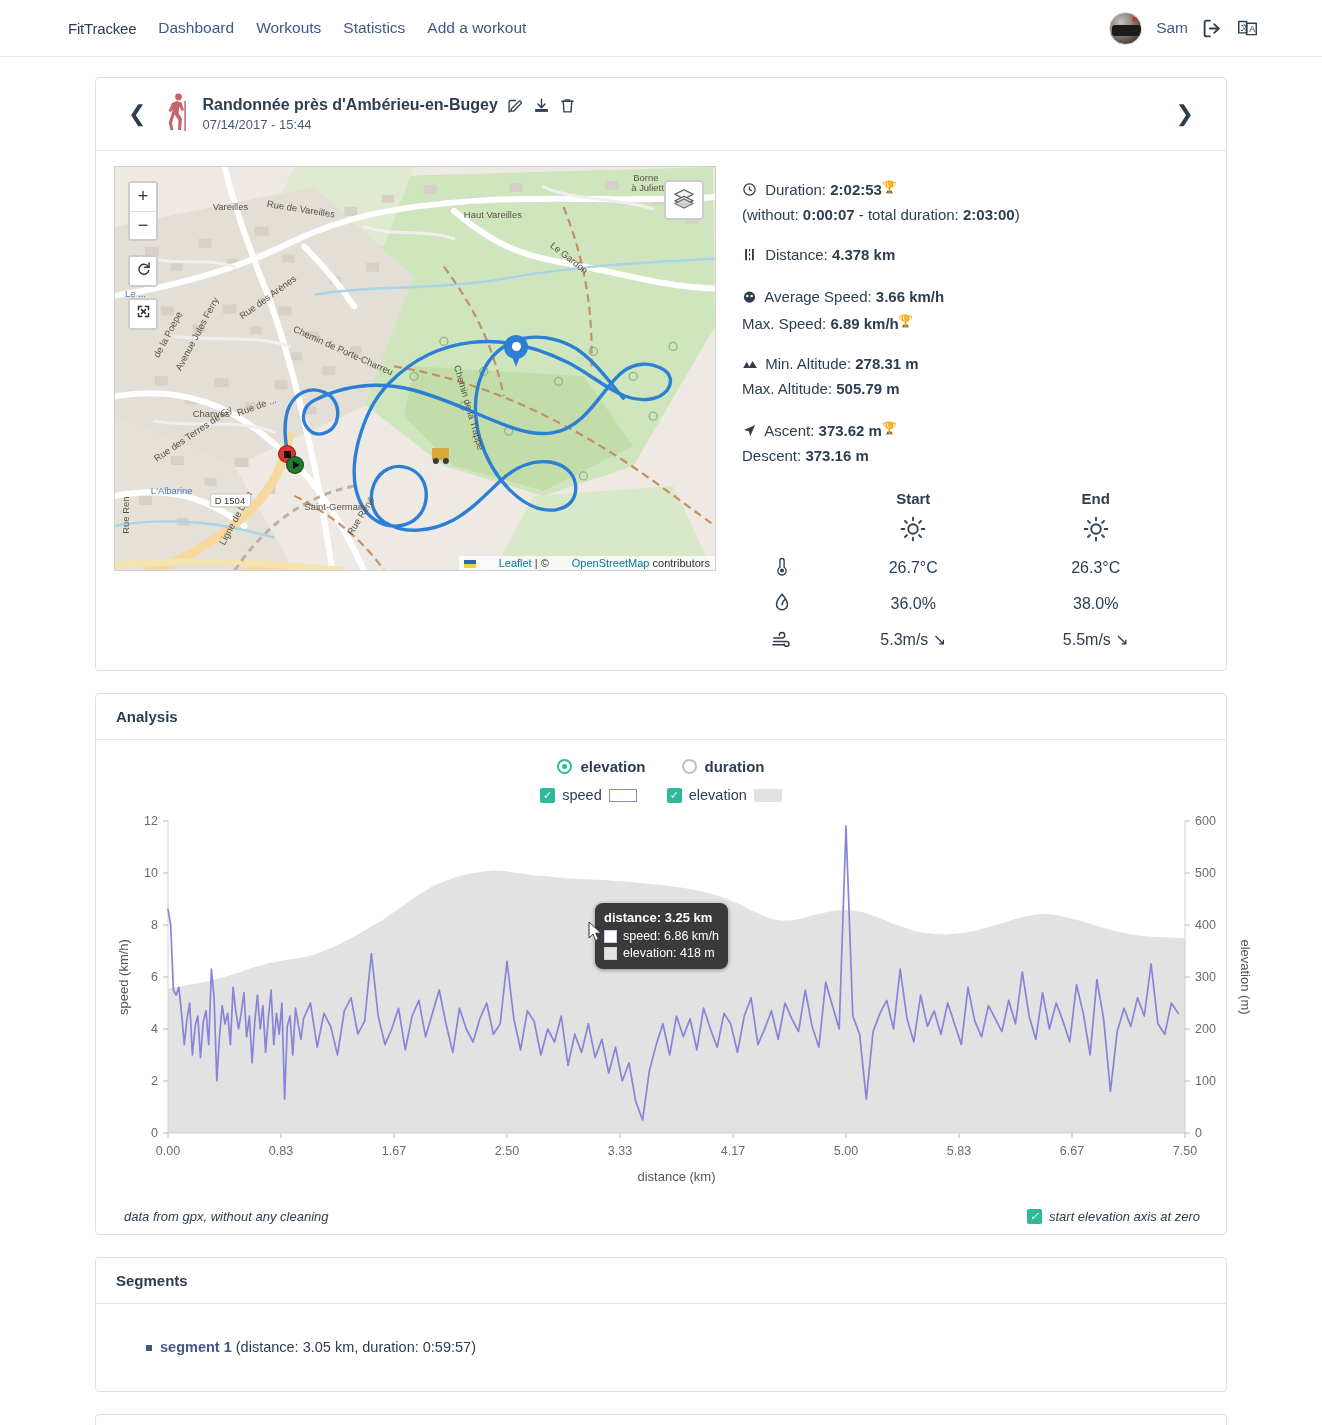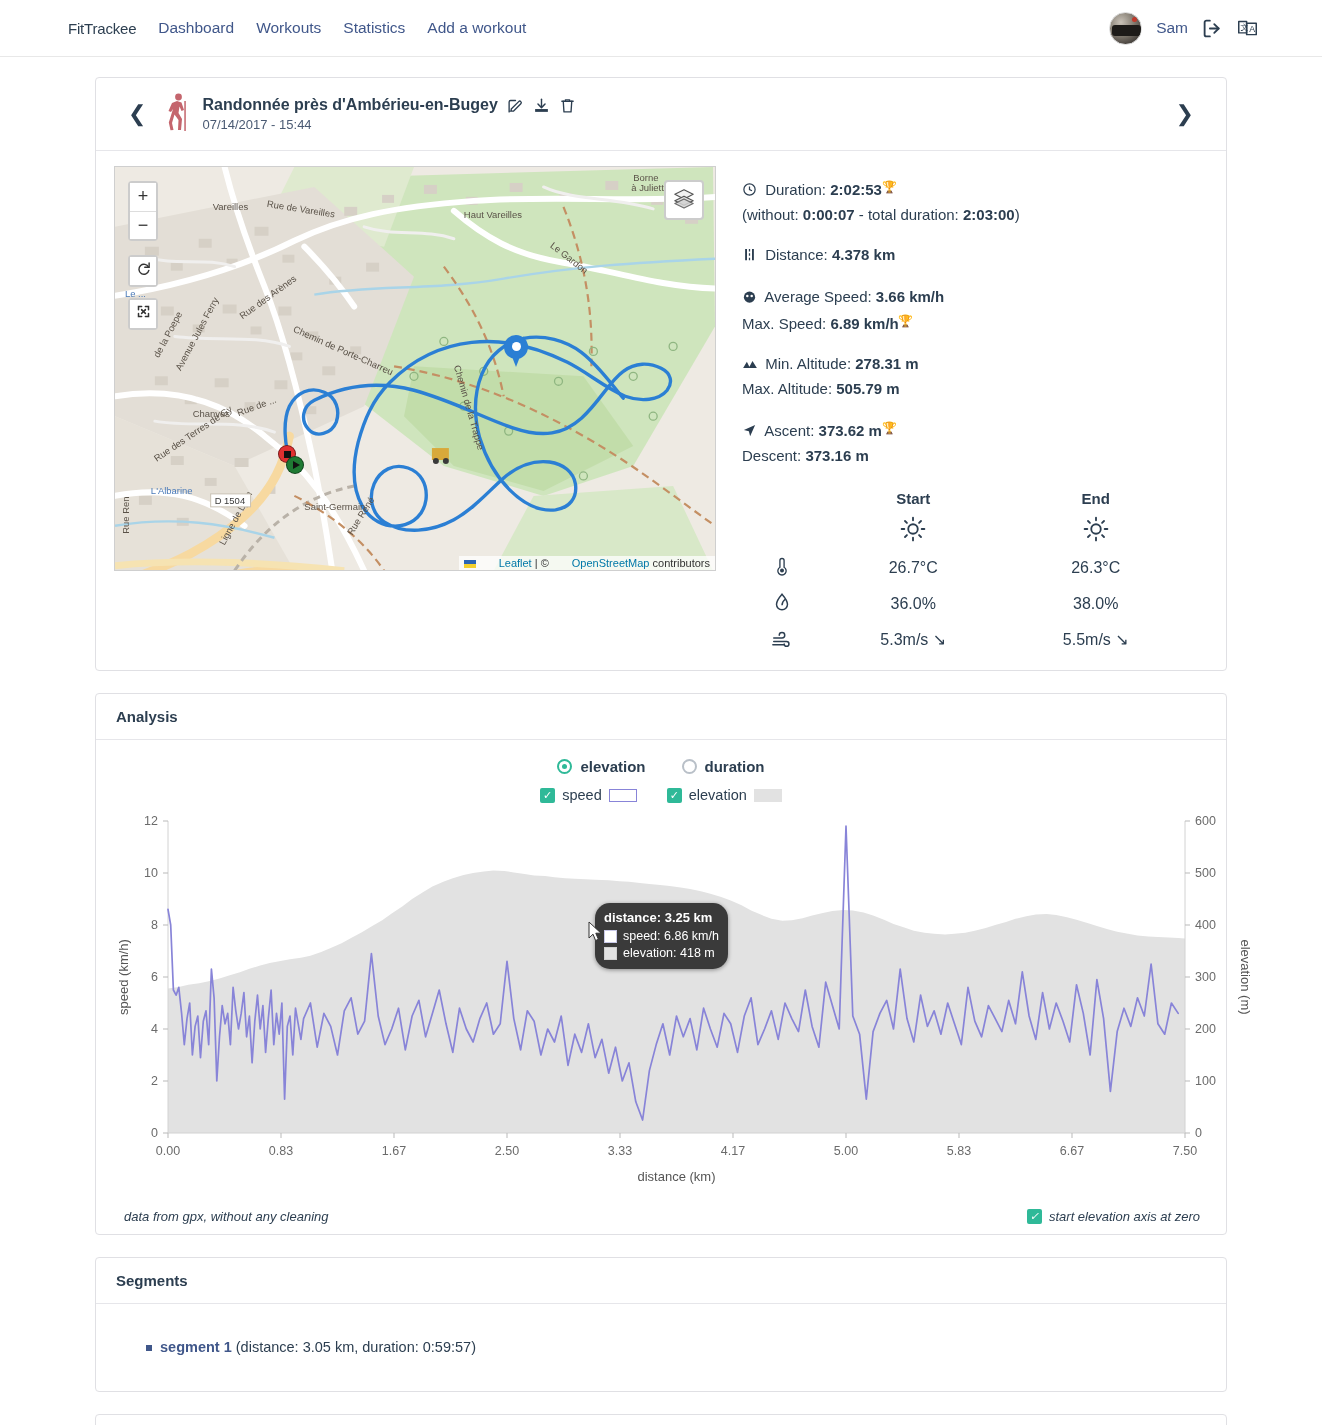--- a/index.html
+++ b/index.html
@@ -218,21 +218,21 @@
     display: flex; align-items: center; justify-content: space-between;
     padding: 6px 12px 10px 14px;
   }
   .chart-note { font-size: 13px; font-style: italic; color: #2c3e50; }
   .chart-zero { display: inline-flex; align-items: center; gap: 7px; font-size: 13px; font-style: italic; color: #2c3e50; cursor: pointer; }
 
   .tip {
     position: absolute;
     background: #3a3a3a;
     color: #fff;
-    border-radius: 15px;
+    border-radius: 8px;
     padding: 6px 9px 7px 9px;
     font-size: 12.5px;
     line-height: 17px;
     box-shadow: 0 1px 4px rgba(0,0,0,0.4);
   }
   .tip .tt { font-weight: bold; font-size: 13px; margin-bottom: 2px; }
   .tip .row { display: flex; align-items: center; gap: 6px; }
   .tip .sw { width: 13px; height: 13px; border: 1px solid #c9c9e8; background: #fff; display: inline-block; }
   .tip .sw.grey { background: #e2e2e2; border-color: #d0d0d0; }
 

